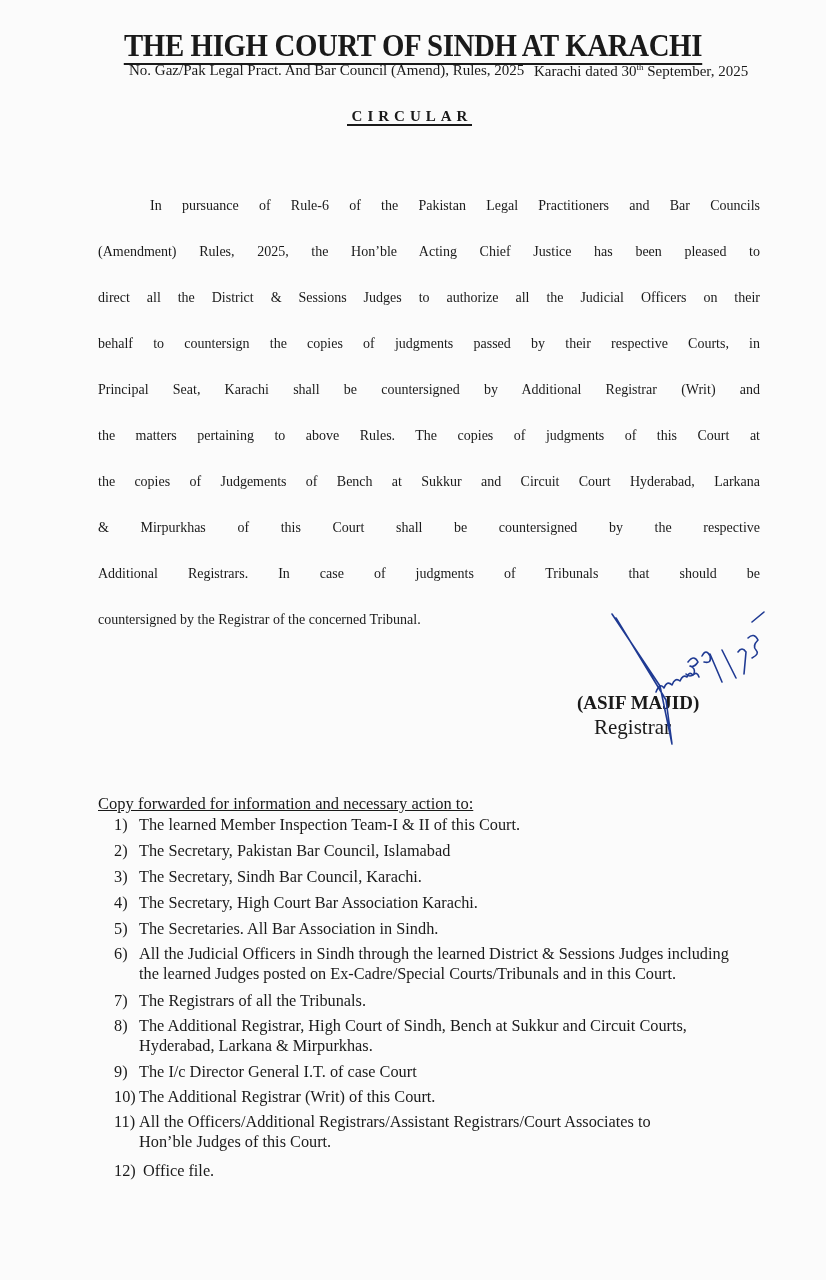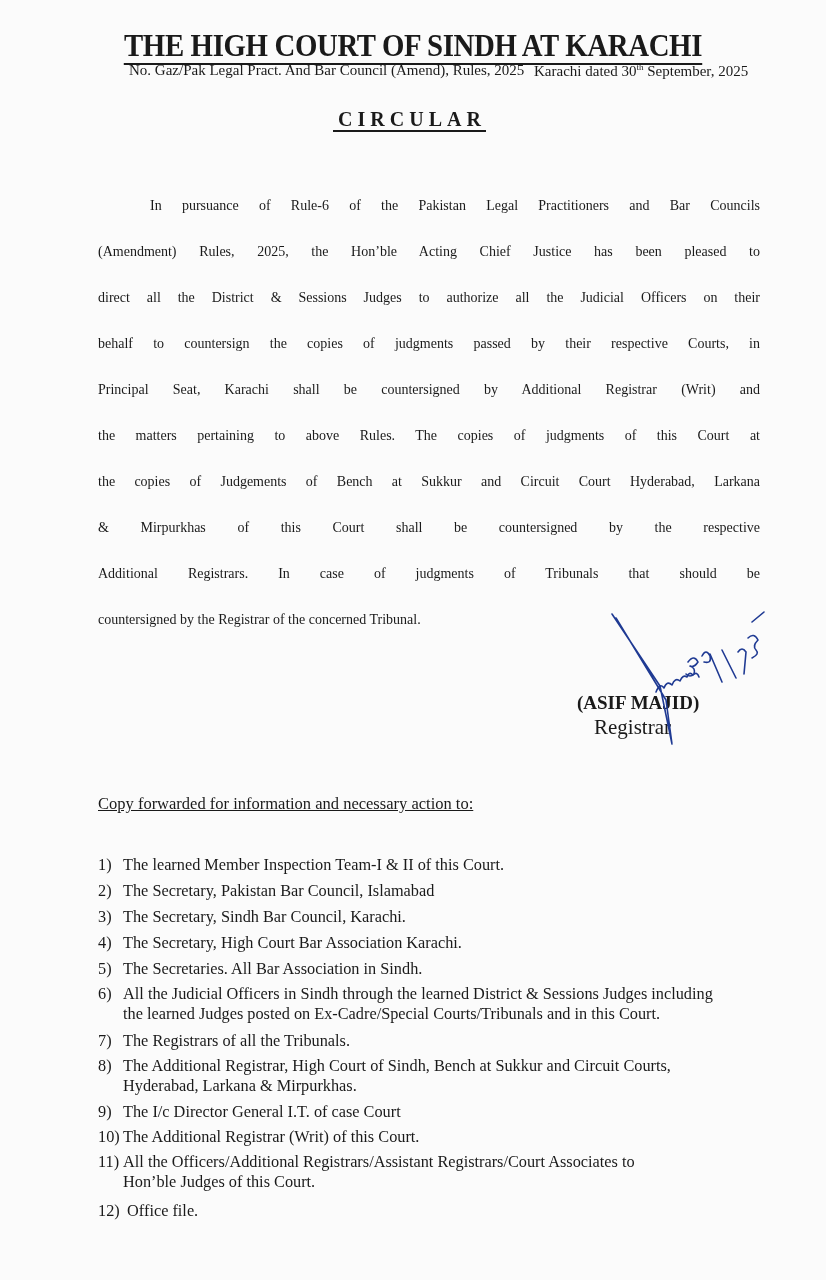--- a/index.html
+++ b/index.html
@@ -26,21 +26,21 @@
       position: absolute; left: 97px; top: 62px; width: 660px;
       font-size: 15px; white-space: nowrap;
     }
     .ref-line .ref-no { position: absolute; left: 16px; margin-left: 16px; }
     .ref-line .ref-date { position: absolute; left: 437px; }
     .ref-line sup { font-size: 9px; }
 
     .circular {
       position: absolute; left: 0; right: 7px; top: 108px;
       text-align: center;
-      font-size: 20px; font-weight: bold; letter-spacing: 5px;
+      font-size: 15px; font-weight: bold; letter-spacing: 5px;
     }
     .circular span { border-bottom: 2px solid #1a1a1a; padding-left: 5px; }
 
     .body-para {
       position: absolute; left: 98px; top: 183px; width: 662px;
       font-size: 14px; line-height: 46px;
       text-align: justify;
     }
     .body-para .line { display: block; height: 46px; text-align: justify; text-align-last: justify; white-space: nowrap; }
     .body-para .line.first { padding-left: 52px; }
@@ -59,21 +59,21 @@
     }
     .sig-svg { position: absolute; left: 0; top: 0; }
 
     .copy-heading {
       position: absolute; left: 98px; top: 794px;
       font-size: 16.5px; font-weight: normal;
       text-decoration: underline; white-space: nowrap;
     }
 
     .copy-list { position: absolute; left: 98px; top: 815px; width: 700px; font-size: 16.3px; }
-    .copy-item { position: absolute; left: 0; white-space: nowrap; line-height: 20px; margin-top: 40px; }
+    .copy-item { position: absolute; left: 16px; white-space: nowrap; line-height: 20px; }
     .copy-item .num { display: inline-block; width: 25px; }
     .copy-item .num.wide { width: 0; }
     .copy-item .cont { display: block; padding-left: 25px; }
 
     .ar-block { position: absolute; left: 490px; top: 1160px; width: 300px; height: 100px; }
     .ar-title {
       position: absolute; left: 15px; top: 70px;
       font-size: 16px; font-weight: bold; white-space: nowrap;
     }
   </style>

